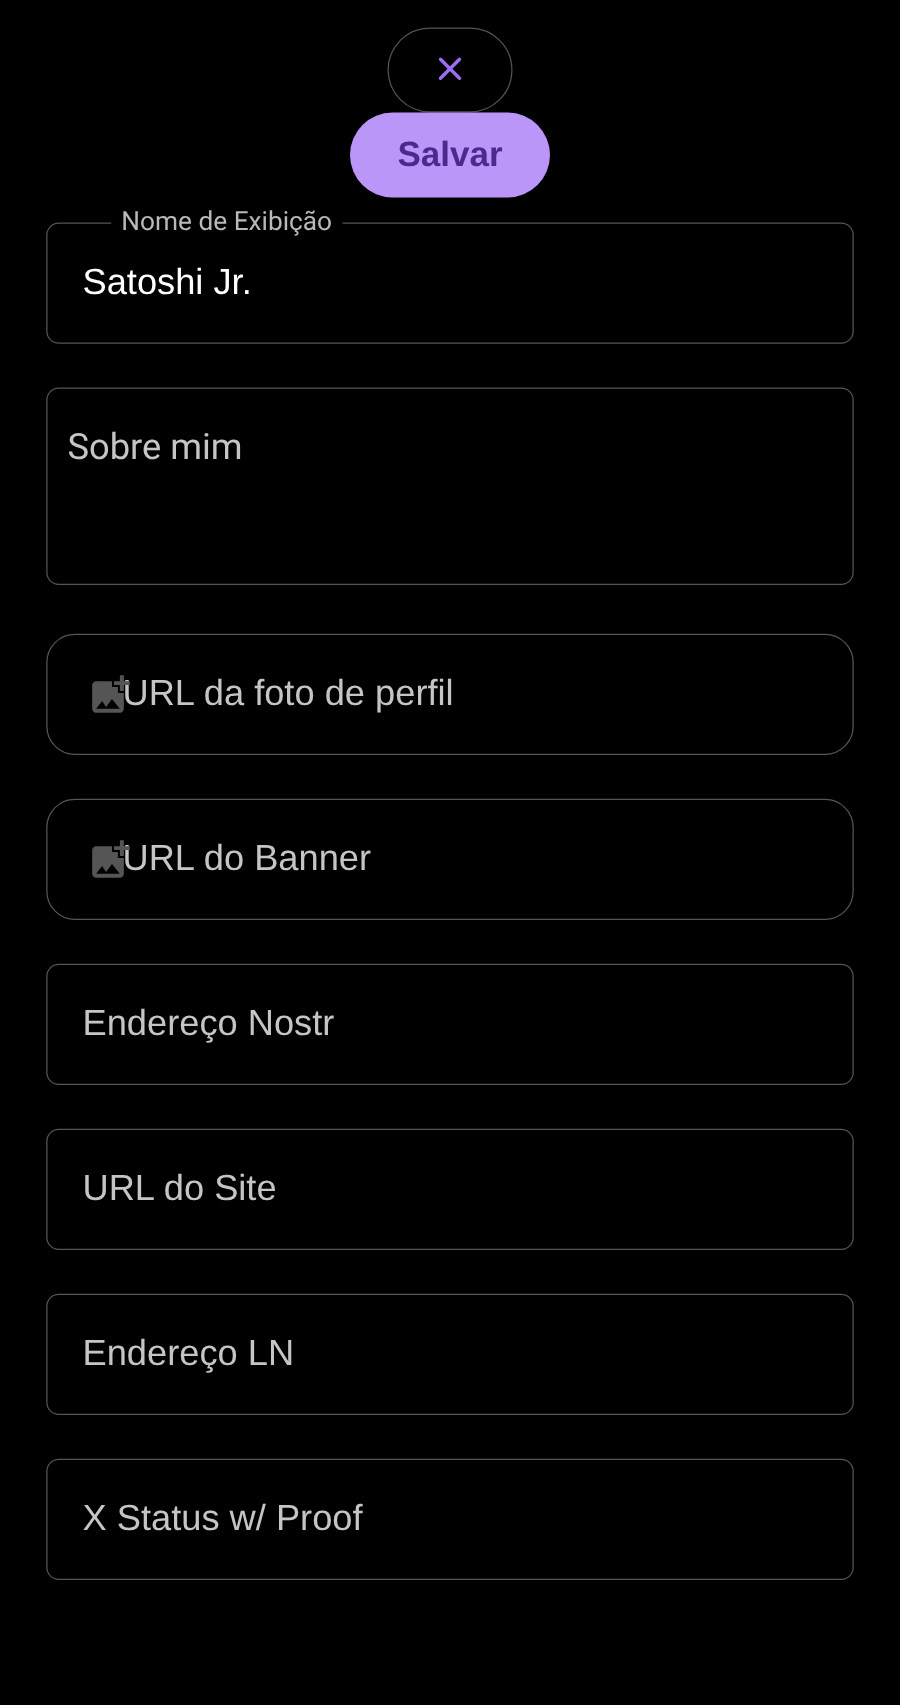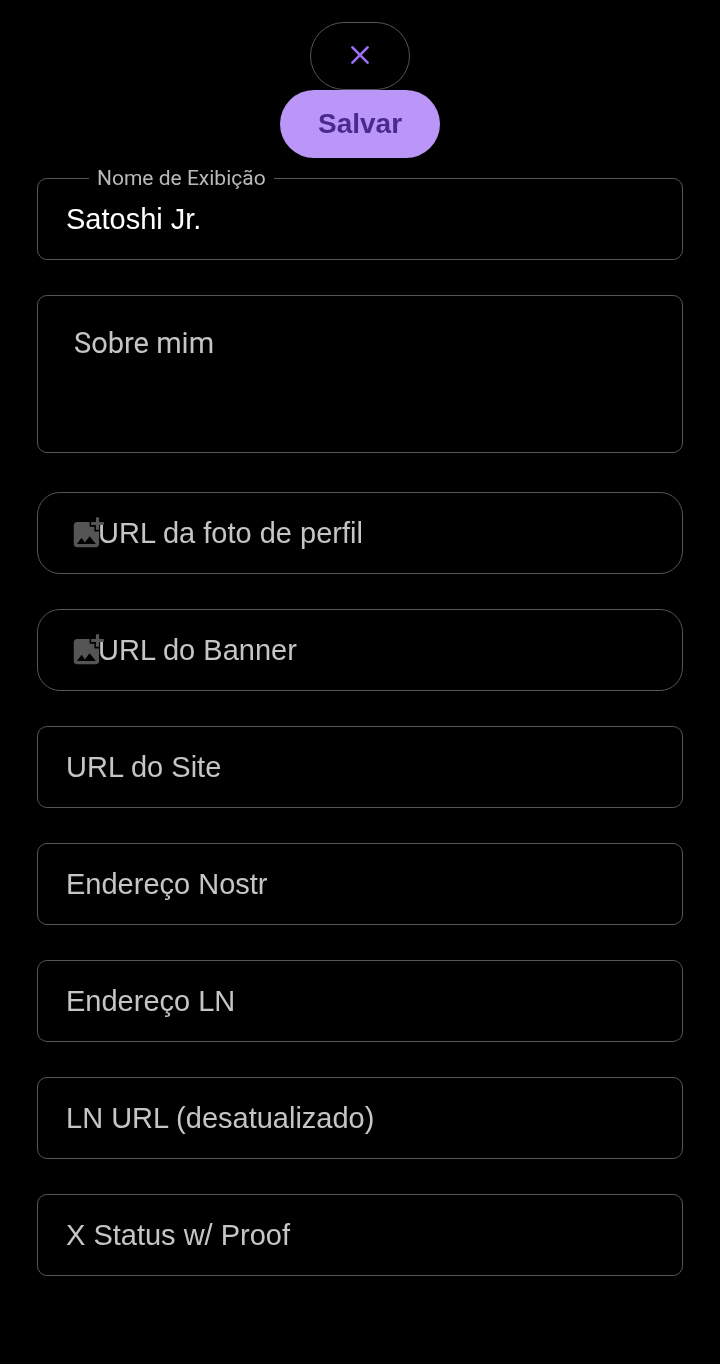--- a/index.html
+++ b/index.html
@@ -60,41 +60,41 @@
     left: 18px;
     background: #000000;
     padding: 0 8px;
     font-size: 21px;
     color: #b9b9b9;
     z-index: 2;
     margin-left: 34px;
   }
   .text-input {
     width: 100%;
-    height: 82px;
+    height: 97px;
     background: transparent;
     border: 1px solid #555;
     border-radius: 10px;
     color: #ffffff;
     font-size: 29px;
     padding: 0 28px;
     outline: none;
   }
   .text-input::placeholder {
     color: #c5c5c5;
   }
   .textarea-input {
     width: 100%;
     height: 158px;
     background: transparent;
     border: 1px solid #555;
     border-radius: 10px;
     color: #ffffff;
     font-size: 29px;
-    padding: 30px 36px;
+    padding: 30px 16px;
     outline: none;
     resize: none;
     font-family: inherit;
   }
   .textarea-input::placeholder {
     color: #c5c5c5;
   }
   .input-with-icon {
     position: relative;
     display: flex;
@@ -160,32 +160,29 @@
       <span class="icon-slot">
         <svg viewBox="0 0 24 24">
           <path d="M19 7v2.99s-1.99.01-2 0V7h-3s.01-1.99 0-2h3V2h2v3h3v2h-3zm-3 4V8h-3V5H5c-1.1 0-2 .9-2 2v12c0 1.1.9 2 2 2h12c1.1 0 2-.9 2-2v-8h-3zM5 19l3-4 2 3 3-4 4 5H5z"></path>
         </svg>
       </span>
       <input type="text" class="text-input" placeholder="URL do Banner" style="">
     </div>
   </div>
 
   <div class="field-wrapper">
-    <input type="text" class="text-input" placeholder="URL do Site" style="">
+    <input type="text" class="text-input" placeholder="Endereço Nostr" style="">
   </div>
 
   <div class="field-wrapper">
-    <input type="text" class="text-input" placeholder="Endereço Nostr" style="">
+    <input type="text" class="text-input" placeholder="URL do Site" style="">
   </div>
 
   <div class="field-wrapper">
     <input type="text" class="text-input" placeholder="Endereço LN" style="">
   </div>
 
-  <div class="field-wrapper">
-    <input type="text" class="text-input" placeholder="LN URL (desatualizado)" style="">
-  </div>
 
   <div class="field-wrapper">
     <input type="text" class="text-input" placeholder="X Status w/ Proof" style="">
   </div>
 
 </div>
 
 </body></html>

